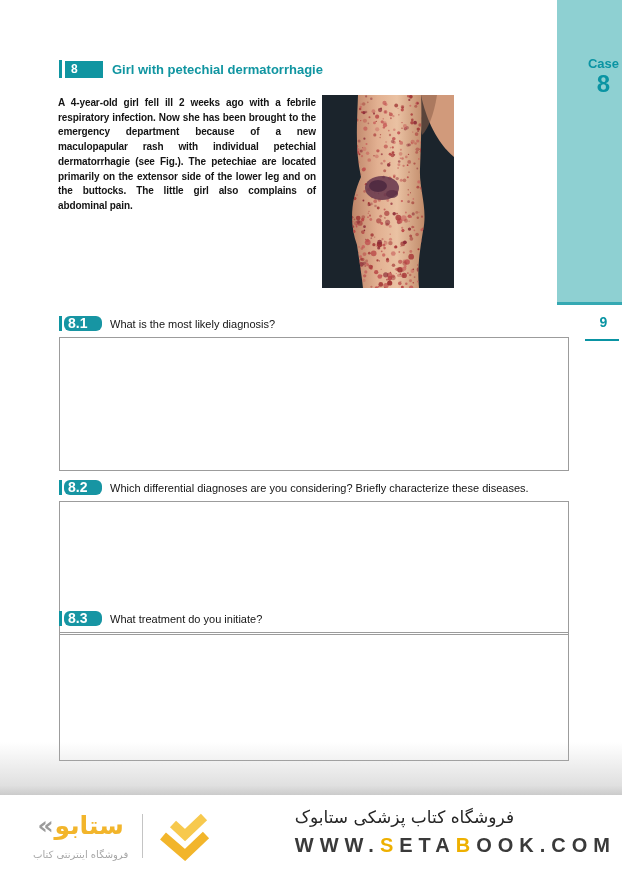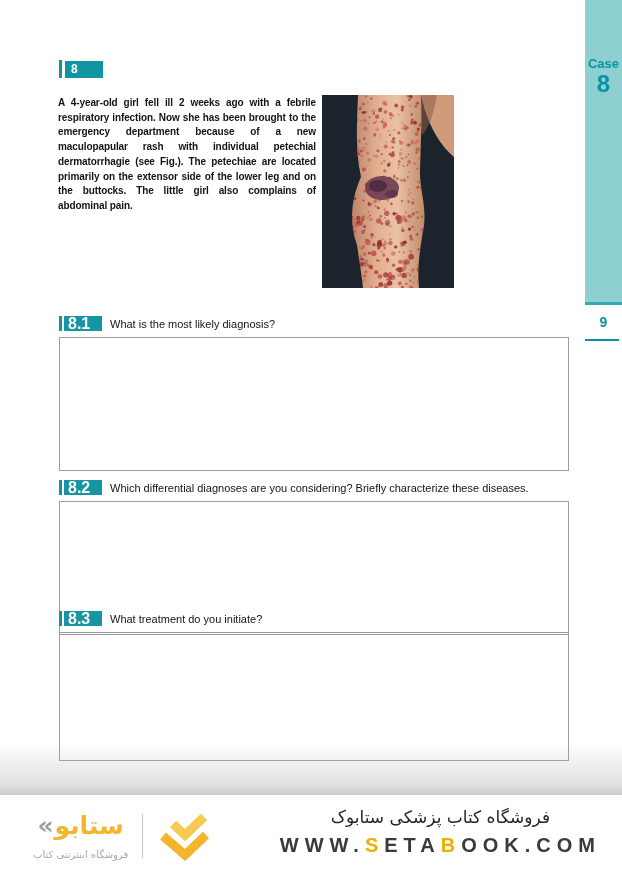--- a/index.html
+++ b/index.html
@@ -3,21 +3,21 @@
 <meta charset="utf-8">
 <style>
   html,body{margin:0;padding:0;background:#ffffff;}
   body{
     width:622px;height:880px;position:relative;overflow:hidden;
     font-family:"Liberation Sans","DejaVu Sans",sans-serif;
   }
   
   .case-tab{
     position:absolute;top:0;right:0;width:37px;height:302px;
-    background:#8ed0d2;border-bottom:3px solid #35a9b3;text-align:center;
+    background:#8ed0d2;border-bottom:3px solid #35a9b3;text-align:center;padding-left:28px;
   }
   .case-tab .case-label{margin-top:56px;font-size:13px;font-weight:bold;color:#0a94a3;}
   .case-tab .case-num{font-size:24px;font-weight:bold;color:#0a94a3;line-height:1.05;}
   .page-num{
     position:absolute;top:314px;right:0;width:37px;text-align:center;
     font-size:14px;font-weight:bold;color:#0a94a3;
   }
   .page-num-rule{position:absolute;top:339px;right:3px;width:34px;height:2px;background:#0a94a3;}
 
   
@@ -40,59 +40,60 @@
   .photo{position:absolute;left:322px;top:95px;width:132px;height:193px;}
   .photo svg{display:block;}
 
   
   .question{position:absolute;left:59px;}
   .q1{top:316px;} .q2{top:480px;} .q3{top:611px;}
   .q-head{display:flex;align-items:center;}
   .q-vbar{width:3px;height:15px;background:#1095a1;margin-right:2px;flex:none;}
   .q-badge{
     width:38px;height:15px;background:#1795a3;color:#fff;font-weight:bold;
-    font-size:16px;line-height:15px;padding-left:4px;box-sizing:border-box;flex:none;
+    font-size:14px;line-height:15px;padding-left:4px;box-sizing:border-box;flex:none;border-radius:6px;
   }
   .q-text{margin-left:8px;font-weight:normal;font-size:11px;color:#141414;white-space:nowrap;}
   .answer-box{margin-top:6px;width:508px;border:1px solid #9c9c9c;background:transparent;}
   .q1 .answer-box,.q2 .answer-box{height:132px;}
   .q3 .answer-box{height:127px;}
 
   
   .bottom-shadow{
     position:absolute;left:0;top:742px;width:622px;height:53px;pointer-events:none;
     background:linear-gradient(to bottom,rgba(200,200,200,0) 0%,rgba(186,186,186,0.45) 82%,rgba(168,168,168,0.6) 100%);
   }
 
   
   .footer{position:absolute;left:0;top:795px;width:622px;height:85px;background:#fff;}
   .logo{position:absolute;left:33px;top:16px;display:flex;align-items:center;}
   .logo-textcol{text-align:center;}
   .logo-word{font-family:"DejaVu Sans",sans-serif;font-size:25px;font-weight:bold;color:#f2b52b;line-height:1;text-align:center;}
   .logo-word .angle{color:#9b9b9b;font-weight:bold;margin-right:1px;}
   .logo-sub{font-family:"DejaVu Sans",sans-serif;font-size:10px;color:#a7a7a7;margin-top:11px;}
   .logo-divider{width:1px;height:44px;background:#c4c4c4;margin:0 11px 0 14px;flex:none;}
-  .footer-right{position:absolute;right:21px;top:12px;text-align:center;}
+  .footer-right{position:absolute;right:6px;top:12px;text-align:left;}
   .store-name{font-family:"DejaVu Sans",sans-serif;font-size:17px;color:#262626;direction:rtl;}
   .website{font-size:20px;font-weight:bold;letter-spacing:6px;color:#3a3a3a;margin-top:7px;white-space:nowrap;}
   .website .seg-accent{color:#eeb000;}
 </style>
 </head>
 <body>
 
 <div class="case-tab">
   <div class="case-label">Case</div>
   <div class="case-num">8</div>
 </div>
 <div class="page-num">9</div>
 <div class="page-num-rule"></div>
 
 <div class="case-header">
   <div class="vbar"></div>
   <div class="num-box">8</div>
+  <div class="case-title">Girl with petechial dermatorrhagie</div>
 </div>
 
 <div class="description">A 4-year-old girl fell ill 2 weeks ago with a febrile respiratory infection. Now she has been brought to the emergency department because of a new maculopapular rash with individual petechial dermatorrhagie (see Fig.). The petechiae are located primarily on the extensor side of the lower leg and on the buttocks. The little girl also complains of abdominal pain.</div>
 
 <div class="photo">
   <svg width="132" height="193" viewBox="0 0 132 193">
     <defs>
       <linearGradient id="skin" x1="0" y1="0" x2="1" y2="0">
         <stop offset="0" stop-color="#bd8468"></stop>
         <stop offset="0.35" stop-color="#e2b091"></stop>

